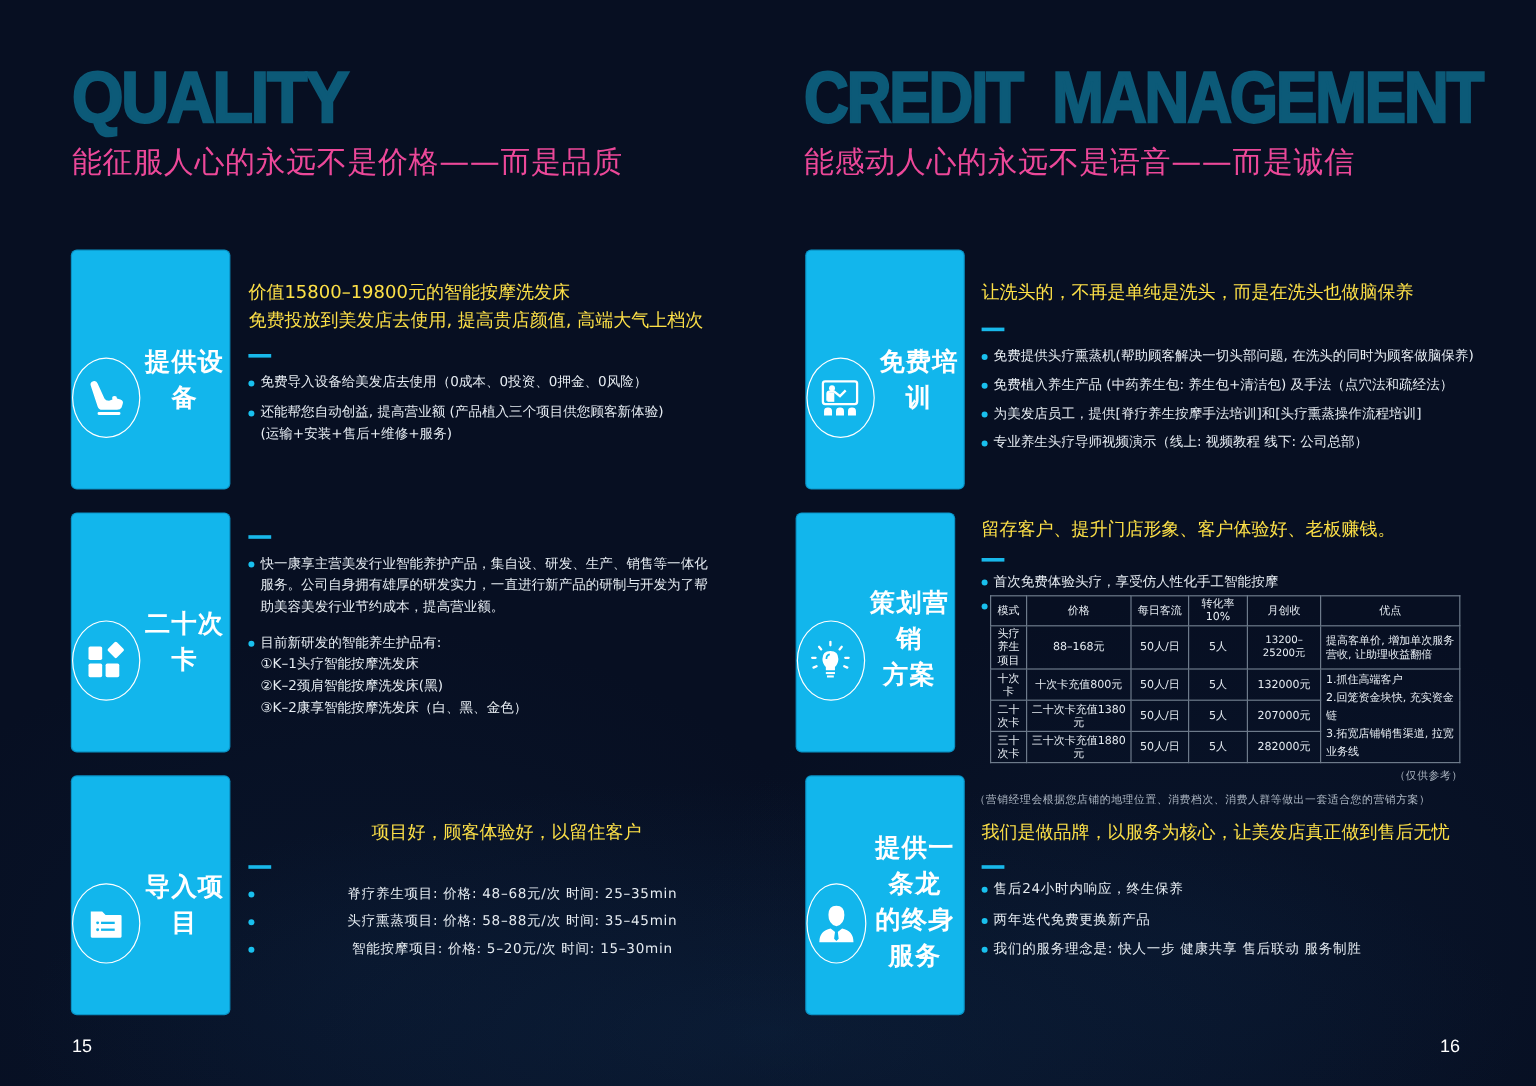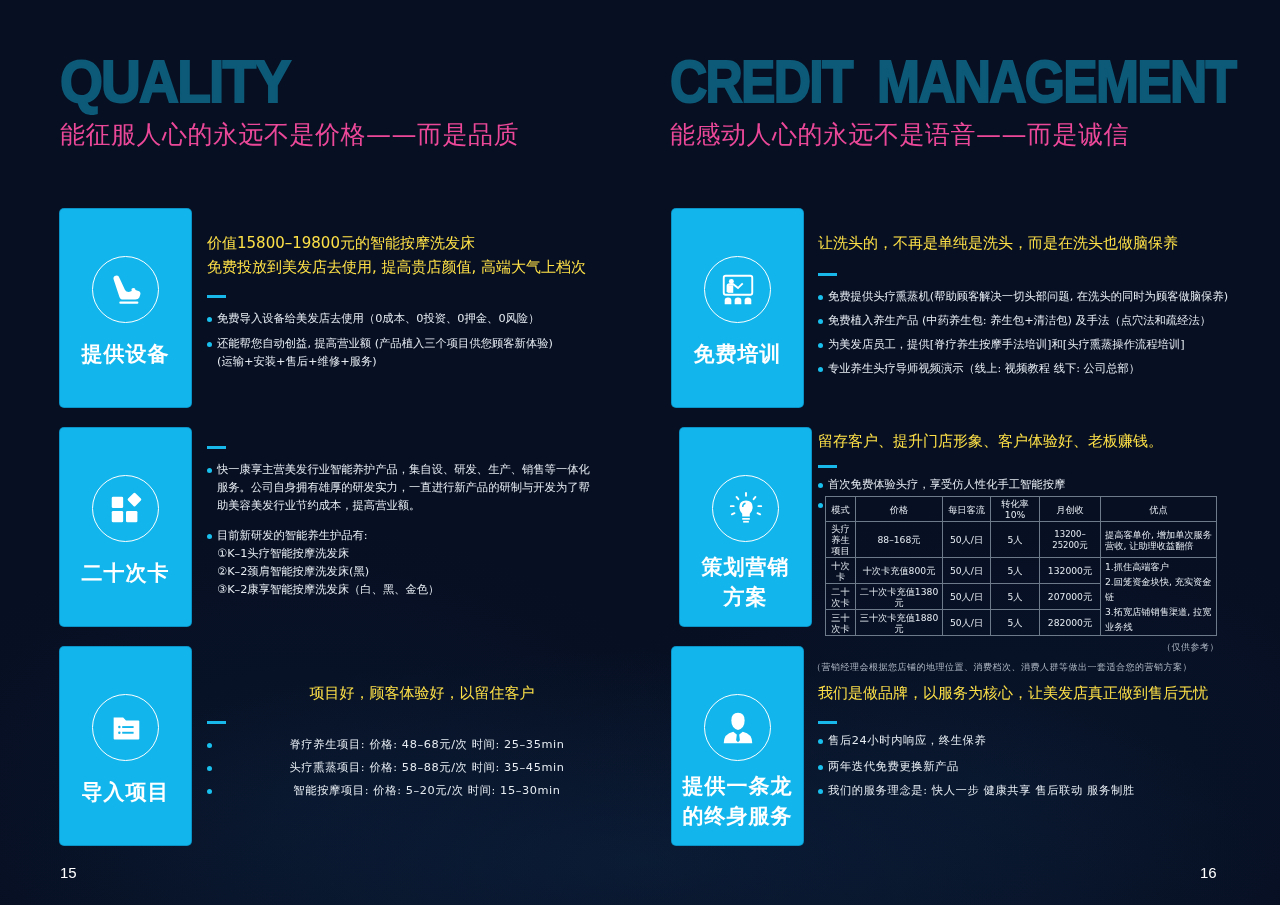--- a/index.html
+++ b/index.html
@@ -34,21 +34,21 @@
     font-size: 25px; color: #ec4899; letter-spacing: 0.5px;
     font-family: "DejaVu Sans", sans-serif;
   }
   .left .subtitle { left: 60px; }
   .right .subtitle { left: 30px; }
 
   .card {
     position: absolute; width: 131px; height: 198px;
     background: #12b6ec; border-radius: 4px;
     box-shadow: 0 0 0 1px #0a93c6;
-    display: flex; flex-direction: column; align-items: center;
+    display: flex; flex-direction: row; align-items: center;
   }
   .card .circle {
     margin-top: 47px; width: 67px; height: 67px;
     border: 1.5px solid #ffffff; border-radius: 50%;
     display: flex; align-items: center; justify-content: center;
   }
   .card .circle svg { width: 38px; height: 38px; }
   .card .label {
     margin-top: 16px; font-size: 21px; color: #ffffff; text-align: center;
     line-height: 30px; font-weight: bold; letter-spacing: 1px;
@@ -200,21 +200,21 @@
       <span class="line">免费植入养生产品 (中药养生包: 养生包+清洁包) 及手法（点穴法和疏经法）</span>
     </div>
     <div class="bullet">
       <span class="line">为美发店员工，提供[脊疗养生按摩手法培训]和[头疗熏蒸操作流程培训]</span>
     </div>
     <div class="bullet">
       <span class="line">专业养生头疗导师视频演示（线上: 视频教程  线下: 公司总部）</span>
     </div>
   </div>
 
-  <div class="card" style="left:40px; top:428px;">
+  <div class="card" style="left:24px; top:428px;">
     <div class="circle">
       <svg viewBox="0 0 40 40">
         <path d="M20 11 Q27 11 27 18 Q27 22 24 25 L24 28 L16 28 L16 25 Q13 22 13 18 Q13 11 20 11 Z" fill="#fff"></path>
         <path d="M16.5 18 Q16.5 14.5 19.5 14" fill="none" stroke="#12b6ec" stroke-width="1.5"></path>
         <rect x="16" y="29.5" width="8" height="1.8" fill="#fff"></rect>
         <rect x="17" y="32.5" width="6" height="1.8" fill="#fff"></rect>
         <rect x="19" y="2" width="2" height="5" rx="1" fill="#fff"></rect>
         <rect x="10" y="6" width="2" height="5" rx="1" fill="#fff" transform="rotate(-40 11 8.5)"></rect>
         <rect x="28" y="6" width="2" height="5" rx="1" fill="#fff" transform="rotate(40 29 8.5)"></rect>
         <rect x="3" y="16" width="5" height="2" rx="1" fill="#fff"></rect>

